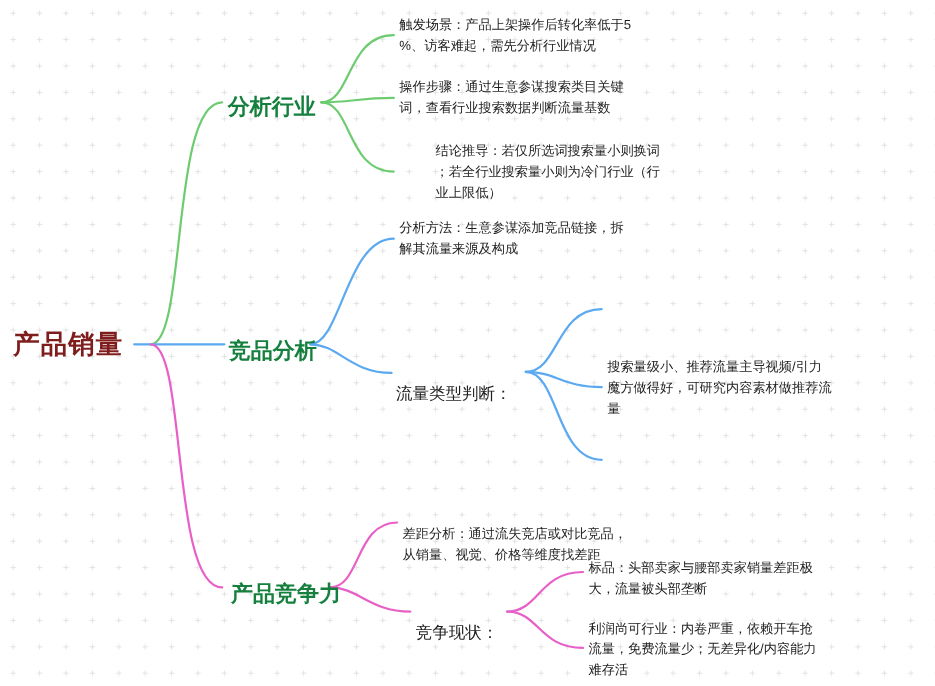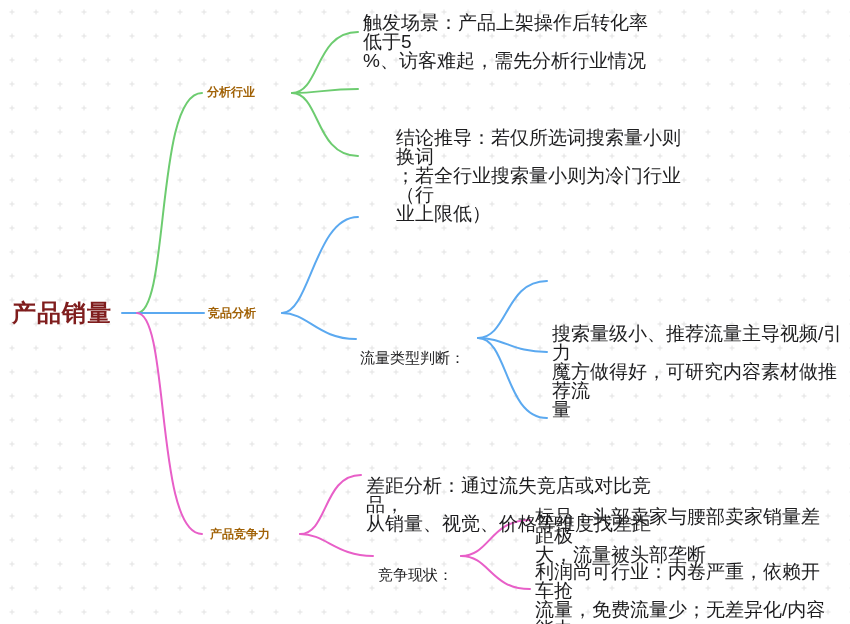--- a/index.html
+++ b/index.html
@@ -6,29 +6,29 @@
   .canvas{
     position:relative;width:850px;height:624px;overflow:hidden;
     font-family:"Liberation Sans","DejaVu Sans",sans-serif;
     color:#1d1d1f;
   }
   .edges{position:absolute;left:0;top:0;}
   .node{position:absolute;white-space:nowrap;}
   .root-label{
     left:12px;top:297px;font-size:24px;font-weight:700;letter-spacing:1px;color:#7f1d1d;
   }
-  .branch-label{font-size:12px;font-weight:700;color:#a16207;}
+  .branch-label{font-size:20px;font-weight:700;color:#15803d;}
   .b0{left:207px;top:84px;}
   .b1{left:208px;top:305px;}
   .b2{left:210px;top:526px;}
   .subnode{font-size:15px;color:#1d1d1f;margin-top:26px;}
   .sn-traffic{left:360px;top:323px;}
   .sn-status{left:378px;top:540px;}
   .leaf{
-    position:absolute;font-size:19px;line-height:19px;white-space:pre-line;
+    position:absolute;font-size:12px;line-height:19px;white-space:pre-line;
     width:300px;color:#1d1d1f;
   }
   .lfA0{left:363px;top:13px;}
   .lfA1{left:363px;top:70px;}
   .lfA2{left:363px;top:128px;margin-left:33px;}
   .lfB0{left:363px;top:198px;}
   .lfB1a{left:552px;top:250px;width:298px;}
   .lfB1b{left:552px;top:324px;width:298px;}
   .lfB1c{left:552px;top:399px;width:298px;}
   .lfC0{left:366px;top:476px;}
@@ -72,24 +72,28 @@
   </svg>
 
   <div class="node root-label">产品销量</div>
 
   <div class="node branch-label b0">分析行业</div>
   <div class="node branch-label b1">竞品分析</div>
   <div class="node branch-label b2">产品竞争力</div>
 
   <div class="leaf lfA0">触发场景：产品上架操作后转化率低于5
 %、访客难起，需先分析行业情况</div>
+  <div class="leaf lfA1">操作步骤：通过生意参谋搜索类目关键
+词，查看行业搜索数据判断流量基数</div>
   <div class="leaf lfA2">结论推导：若仅所选词搜索量小则换词
 ；若全行业搜索量小则为冷门行业（行
 业上限低）</div>
 
+  <div class="leaf lfB0">分析方法：生意参谋添加竞品链接，拆
+解其流量来源及构成</div>
   <div class="node subnode sn-traffic">流量类型判断：</div>
   <div class="leaf lfB1b">搜索量级小、推荐流量主导视频/引力
 魔方做得好，可研究内容素材做推荐流
 量</div>
 
   <div class="leaf lfC0">差距分析：通过流失竞店或对比竞品，
 从销量、视觉、价格等维度找差距</div>
   <div class="node subnode sn-status">竞争现状：</div>
   <div class="leaf lfC1a">标品：头部卖家与腰部卖家销量差距极
 大，流量被头部垄断</div>

